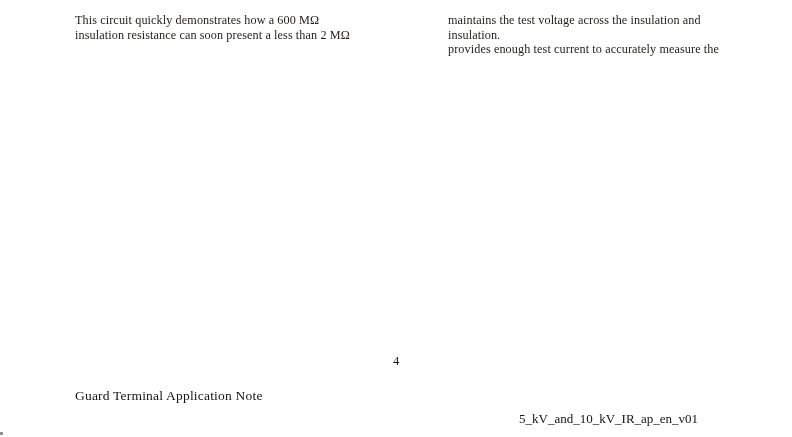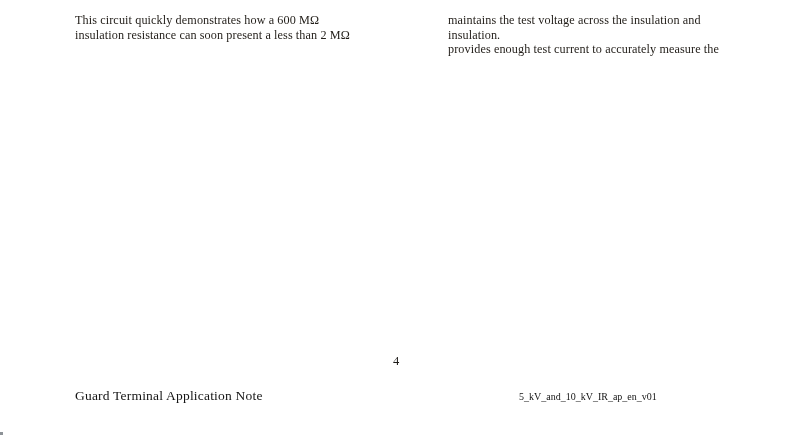--- a/index.html
+++ b/index.html
@@ -41,22 +41,22 @@
     left: 75px;
     top: 388px;
     font-size: 13.5px;
     color: #141414;
     letter-spacing: 0.2px;
     text-align: center;
   }
   .footer-right {
     position: absolute;
     left: 519px;
-    top: 391px;
-    font-size: 10px;
+    top: 411px;
+    font-size: 13px;
     color: #141414;
   }
   .edge-mark {
     position: absolute;
     left: 0;
     top: 432px;
     width: 3px;
     height: 3px;
     background: #8d9297;
   }

